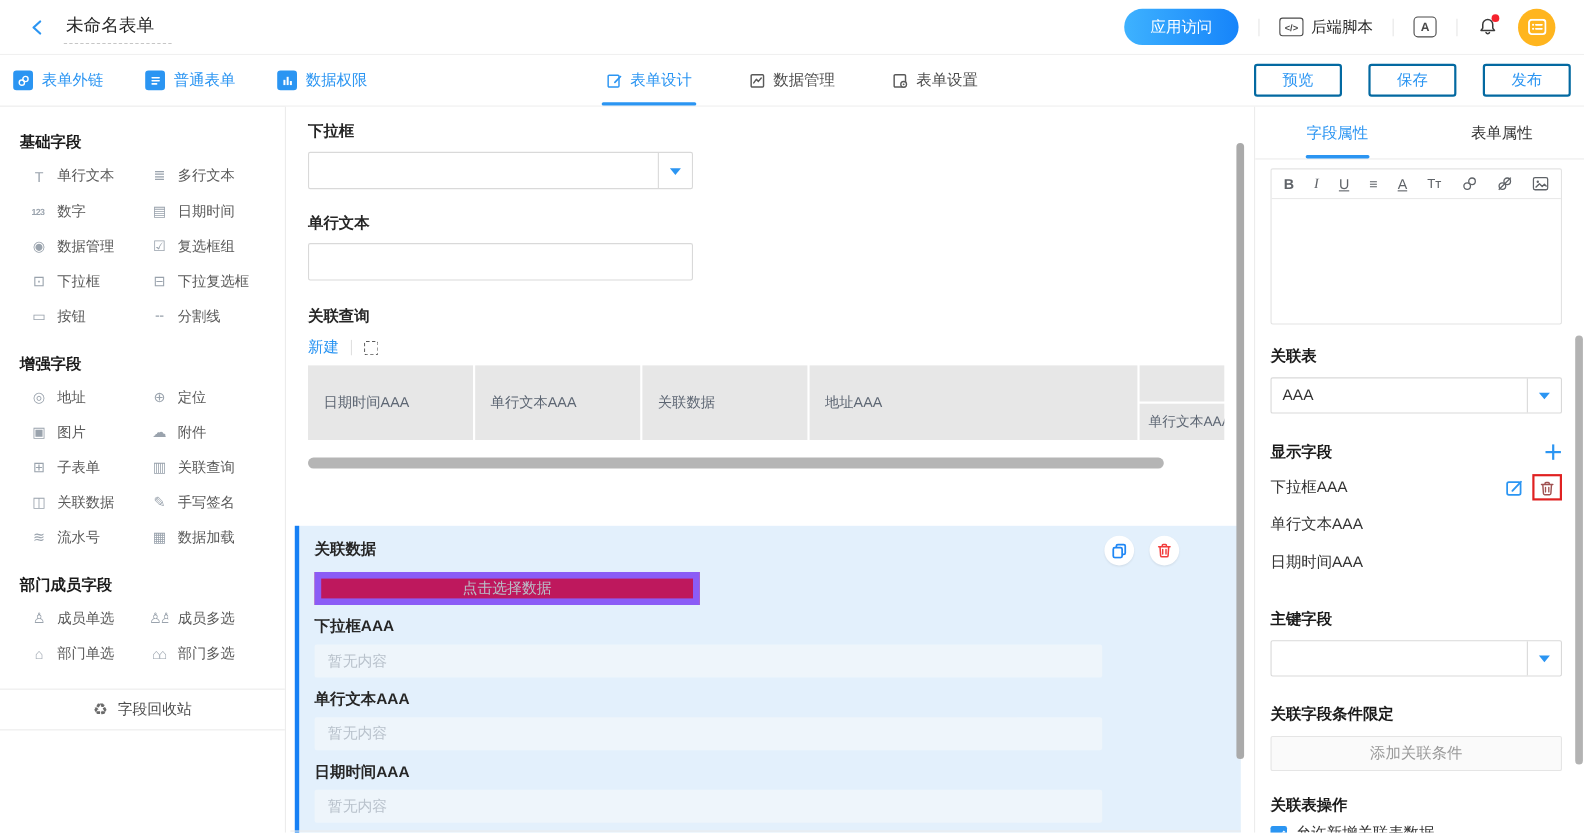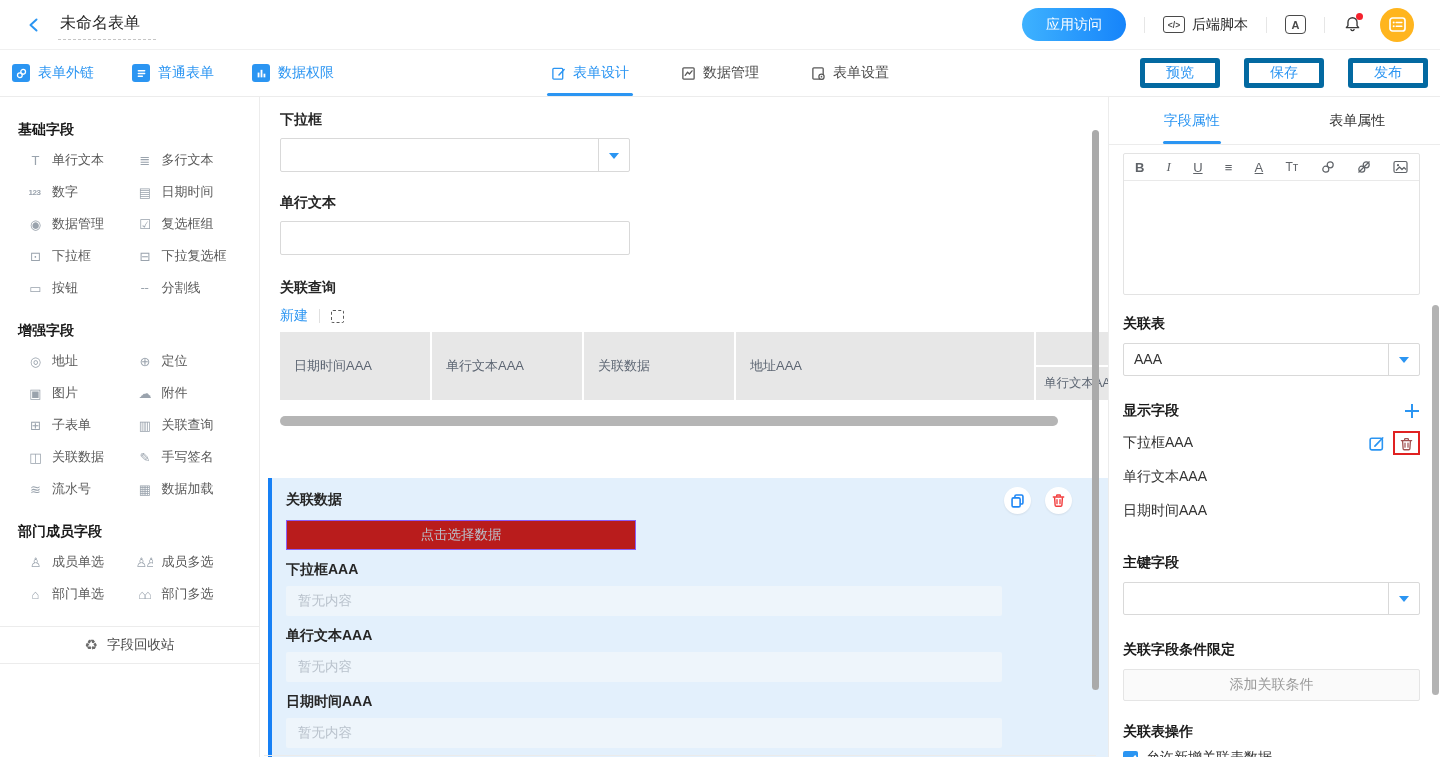--- a/index.html
+++ b/index.html
@@ -27,21 +27,21 @@
   
   .toolbar { height:47px; border-bottom:1px solid #ececec; display:flex; align-items:center; padding:0 12px; position:relative; background:#fff; }
   .tb-links { display:flex; gap:38px; }
   .tb-link { display:flex; align-items:center; gap:8px; color:#2b95f2; font-size:14px; cursor:pointer; }
   .blue-sq { width:18px; height:18px; border-radius:3px; background:#2b95f2; display:flex; align-items:center; justify-content:center; }
   .tb-tabs { position:absolute; left:50%; transform:translateX(-50%); height:100%; display:flex; gap:52px;font-family:Liberation Mono, monospace; }
   .tb-tab { display:flex; align-items:center; gap:7px; color:#4d4d4d; cursor:pointer; position:relative; font-size:14px; }
   .tb-tab.active { color:#2b95f2; }
   .tb-tab.active::after { content:""; position:absolute; left:-4px; right:-4px; bottom:0; height:3px; background:#2b95f2; border-radius:2px; }
   .tb-actions { margin-left:auto; display:flex; gap:24px; }
-  .ghost-btn { width:80px; height:30px; background:#fff; border:5px solid #0369a1; border-radius:3px; color:#2b95f2; font-size:14px; cursor:pointer; }
+  .ghost-btn { width:80px; height:30px; background:#fff; border:2px solid #0369a1; border-radius:3px; color:#2b95f2; font-size:14px; cursor:pointer; }
 
   
   .page-body { display:flex; height:660px; }
 
   
   .sidebar { width:260px; border-right:1px solid #ececec; display:flex; flex-direction:column; background:#fff; }
   .sb-inner { padding:6px 14px 0 26px; }
   .sb-title { font-weight:bold; font-size:14px; color:#1a1a1a; margin:18px 0 5px -8px; }
   .sb-grid { display:grid; grid-template-columns:1fr 1fr; }
   .sb-item { display:flex; align-items:center; gap:9px; height:32px; color:#595959; font-size:13px; cursor:grab; }
@@ -71,30 +71,30 @@
   .qcell-last { flex:1; display:flex; flex-direction:column; margin-right:0; }
   .qcell-last .top { height:33px; background:#e7e7e7; margin-bottom:2px; }
   .qcell-last .bot { flex:1; background:#e7e7e7; color:#5d6673; font-size:12.5px; display:flex; align-items:center; padding-left:8px; white-space:nowrap; }
   .hscrollbar { width:778px; height:10px; border-radius:5px; background:#b5b5b5; margin-top:16px; cursor:pointer; }
 
   .related-block { width:860px; margin:52px 0 0 -12px; background:#e3f0fc; position:relative; padding:8px 0 14px 18px; }
   .related-bar { position:absolute; left:0; top:0; bottom:0; width:4px; background:#1680f5; }
   .rb-head { display:flex; align-items:center; height:28px; padding-right:56px; }
   .rb-icons { margin-left:auto; display:flex; gap:14px; }
   .circle-btn { width:27px; height:27px; border-radius:50%; background:#fff; display:flex; align-items:center; justify-content:center; cursor:pointer; box-shadow:0 1px 2px rgba(0,0,0,.08); }
-  .picker { width:350px; height:30px; margin-top:6px; background:#b91c1c; border:1px solid #8b5cf6; display:flex; align-items:center; justify-content:center;
+  .picker { width:350px; height:30px; margin-top:6px; background:#be185d; border:6px solid #8b5cf6; display:flex; align-items:center; justify-content:center;
             color:#b9c0c9; font-size:13.5px; cursor:pointer; }
   .sub-label { font-weight:bold; font-size:14px; color:#262626; margin:11px 0 7px; }
   .sub-input { width:716px; height:30px; background:#eef5fb; border-radius:2px; color:#b9c2cc; font-size:13.5px; display:flex; align-items:center; padding-left:12px; }
 
   .canvas-vscroll { position:absolute; right:9px; top:33px; width:7px; height:560px; border-radius:4px; background:#aaa; cursor:pointer; }
   .canvas-bottom-line { position:absolute; left:4px; right:12px; bottom:1px; border-top:1px solid #ebebeb; }
 
   
-  .panel { width:332px; border-left:1px solid #ececec; position:relative; background:#fff; overflow:hidden; }
+  .panel { width:300px; border-left:1px solid #ececec; position:relative; background:#fff; overflow:hidden; }
   .panel-tabs { height:48px; display:flex; border-bottom:1px solid #ececec; }
   .p-tab { flex:1; display:flex; align-items:center; justify-content:center; font-size:14px; color:#333; cursor:pointer; position:relative; }
   .p-tab.active { color:#2b95f2; }
   .p-tab.active::after { content:""; position:absolute; bottom:0; left:50%; transform:translateX(-50%); width:58px; height:3px; background:#2b95f2; border-radius:2px; }
   .panel-body { padding:8px 20px 0 14px; }
 
   .editor { border:1px solid #e3e3e3; border-radius:2px; height:142px; background:#fff; }
   .editor-tools { height:27px; border-bottom:1px solid #e9e9e9; display:flex; align-items:center; justify-content:space-between; padding:0 11px; color:#5f6368; font-size:13px; }
   .etool { cursor:pointer; display:flex; align-items:center; }
   .t-b { font-weight:bold; } .t-i { font-style:italic; font-family:"Liberation Serif",serif; } .t-u { text-decoration:underline; }

